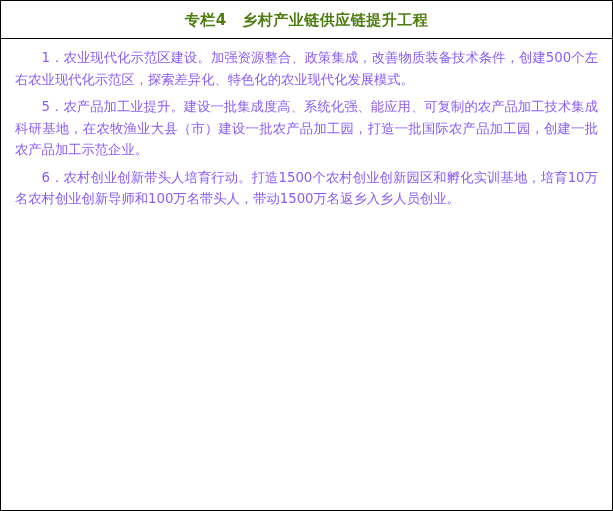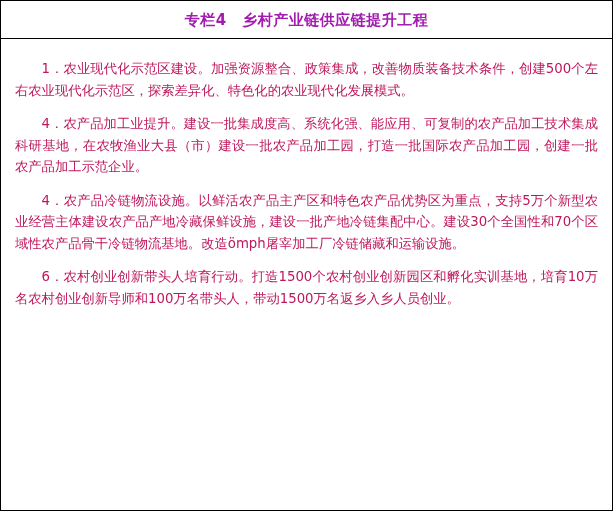--- a/index.html
+++ b/index.html
@@ -26,46 +26,45 @@
     width: 100%;
     padding: 9px 0 8px 0;
     text-align: center;
     border-bottom: 1px solid #000000;
   }
   .title-text {
     font-family: "DejaVu Sans", "Liberation Sans", sans-serif;
     font-weight: bold;
     font-size: 15px;
     letter-spacing: 0.5px;
-    color: #a21caf;
+    color: #4d7c0f;
     white-space: pre;
   }
   .body-area {
     box-sizing: border-box;
     padding: 7px 14px 6px 14px;
   }
   .para {
-    margin: 12px 0 6px 0;
+    margin: 1px 0 6px 0;
     font-size: 13.3px;
     line-height: 21.5px;
     text-align: justify;
     text-justify: inter-ideograph;
     text-indent: 2em;
-    color: #be185d;
+    color: #8b5cf6;
   }
   .para:last-child {
     margin-bottom: 0;
   }
 </style>
 </head>
 <body>
 
 <div class="doc-box">
   <div class="title-bar">
     <span class="title-text">专栏4　乡村产业链供应链提升工程</span>
   </div>
   <div class="body-area">
     <p class="para">1．农业现代化示范区建设。加强资源整合、政策集成，改善物质装备技术条件，创建500个左右农业现代化示范区，探索差异化、特色化的农业现代化发展模式。</p>
-    <p class="para">4．农产品加工业提升。建设一批集成度高、系统化强、能应用、可复制的农产品加工技术集成科研基地，在农牧渔业大县（市）建设一批农产品加工园，打造一批国际农产品加工园，创建一批农产品加工示范企业。</p>
-    <p class="para">4．农产品冷链物流设施。以鲜活农产品主产区和特色农产品优势区为重点，支持5万个新型农业经营主体建设农产品产地冷藏保鲜设施，建设一批产地冷链集配中心。建设30个全国性和70个区域性农产品骨干冷链物流基地。改造ömph屠宰加工厂冷链储藏和运输设施。</p>
+    <p class="para">5．农产品加工业提升。建设一批集成度高、系统化强、能应用、可复制的农产品加工技术集成科研基地，在农牧渔业大县（市）建设一批农产品加工园，打造一批国际农产品加工园，创建一批农产品加工示范企业。</p>
     <p class="para">6．农村创业创新带头人培育行动。打造1500个农村创业创新园区和孵化实训基地，培育10万名农村创业创新导师和100万名带头人，带动1500万名返乡入乡人员创业。</p>
   </div>
 </div>
 
 </body></html>

